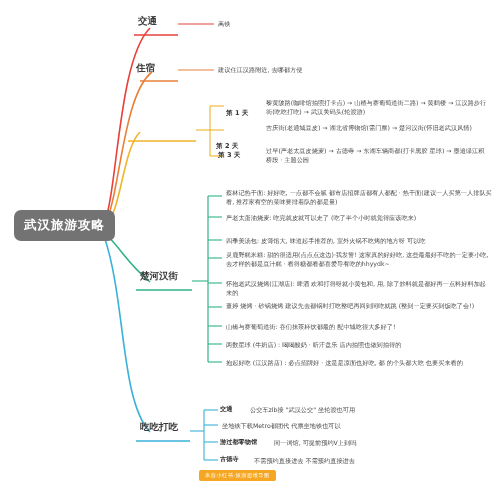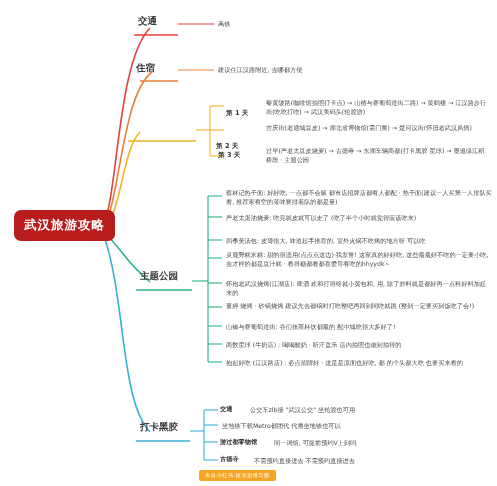--- a/index.html
+++ b/index.html
@@ -2,21 +2,21 @@
 <html><head>
 <meta charset="utf-8">
 <style>
   html,body{margin:0;padding:0;background:#ffffff;}
   body{width:497px;height:486px;overflow:hidden;font-family:"DejaVu Sans","Liberation Sans",sans-serif;}
   #stage{position:relative;width:497px;height:486px;}
   svg.lines{position:absolute;left:0;top:0;width:497px;height:486px;pointer-events:none;}
   .node{position:absolute;white-space:nowrap;}
   .root{
     left:14px;top:210px;
-    background:#b91c1c;color:#ffffff;
+    background:#737373;color:#ffffff;
     border-radius:7px;
     padding:7px 10px;
     font-size:12.5px;font-weight:bold;
     letter-spacing:1px;
   }
   .branch{
     font-size:9.5px;color:#3a3a3a;font-weight:bold;
     padding:2px 4px 3px 4px;
   }
   .branch.b1{left:134px;top:13px;}
@@ -97,33 +97,33 @@
 
   <div class="node daylbl" style="left:226px;top:109px;">第 1 天</div>
   <div class="node leaf wrapnode" style="left:264px;top:98px;width:224px;">黎黄陂路(咖啡馆拍照打卡点) → 山楂与赛葡萄道街二路) → 黄鹤楼 → 江汉路步行街(吃吃打吃) → 武汉关码头(轮渡游)</div>
 
   <div class="node daylbl" style="left:216px;top:125px;margin-top:17px;">第 2 天</div>
   <div class="node leaf wrapnode" style="left:264px;top:123px;width:224px;">吉庆街(老通城豆皮) → 湖北省博物馆(需门票) → 楚河汉街(怀旧老武汉风情)</div>
 
   <div class="node daylbl" style="left:218px;top:151px;">第 3 天</div>
   <div class="node leaf wrapnode" style="left:264px;top:146px;width:224px;">过早(严老太豆皮烧麦) → 古德寺 → 东湖车辆商都(打卡黑胶  星球) → 墨追绿江积桥段 · 主题公园</div>
 
-  <div class="node branch b4">主题公园</div>
+  <div class="node branch b4">楚河汉街</div>
 
   <div class="node leaf wrapnode" style="left:224px;top:188px;width:266px;">蔡林记热干面: 好好吃, 一点都不会腻 都市店招牌店都有人都配 · 热干面(建议一人买第一人排队买看, 推荐家有空的菜味要排着队的都是量)</div>
   <div class="node leaf wrapnode" style="left:224px;top:213px;width:266px;">严老太蛋油烧麦: 吃完就皮就可以走了 (吃了半个小时就觉得应该吃来)</div>
   <div class="node leaf wrapnode" style="left:224px;top:236px;width:266px;">四季美汤包: 皮薄馅大, 味道起手推荐的, 室外火锅不吃烤的地方呀  可以吃</div>
   <div class="node leaf wrapnode" style="left:224px;top:250px;width:266px;">灵鹿野糕米糕: 甜的很适用(点点点这边)·我发誓! 这家真的好好吃, 这些最最好不吃的一定要小吃, 去才样的都是豆汁糕 · 看得糖都看都喜爱导有吃的hhyydk~</div>
   <div class="node leaf wrapnode" style="left:224px;top:279px;width:266px;">怀抱老武汉烧烤(江湖店): 啤酒 欢和打得呀就小黄包和, 用, 除了炒料就是都好再一点料好料加起来的</div>
   <div class="node leaf wrapnode" style="left:224px;top:301px;width:266px;">董婷 烧烤 · 砂锅烧烤    建议先去都锅时打吃整吧再回到同吃就跳 (整到一定要买到饭吃了会!)</div>
   <div class="node leaf wrapnode" style="left:224px;top:322px;width:266px;">山椒与赛葡萄道街: 吞们抹茶杯饮都最的  配中城吃很大多好了!</div>
   <div class="node leaf wrapnode" style="left:224px;top:340px;width:266px;">两数星球 (牛奶店) : 喝喝酸奶 · 听汗盘乐  店内拍照也做到拍得的</div>
   <div class="node leaf wrapnode" style="left:224px;top:358px;width:266px;">抱起好吃 (江汉路店) : 必点招牌好 · 这是是凉面也好吃, 都 的个头都大吃  也要买来看的</div>
 
-  <div class="node branch b5">打卡黑胶</div>
+  <div class="node branch b5">吃吃打吃</div>
 
   <div class="node daylbl" style="left:220px;top:405px;font-size:6.2px;">交通</div>
   <div class="node leaf" style="left:248px;top:405px;">公交车zlb接 "武汉公交" 坐轮渡也可用</div>
 
   <div class="node leaf" style="left:220px;top:421px;">坐地铁下载Metro都团代  代票坐地铁也可以</div>
 
   <div class="node daylbl" style="left:220px;top:438px;font-size:6.2px;">游过都零物馆</div>
   <div class="node leaf" style="left:272px;top:438px;">同一词馆, 可提前预约V上到吗</div>
 
   <div class="node daylbl" style="left:220px;top:455px;font-size:6.2px;">古德寺</div>

